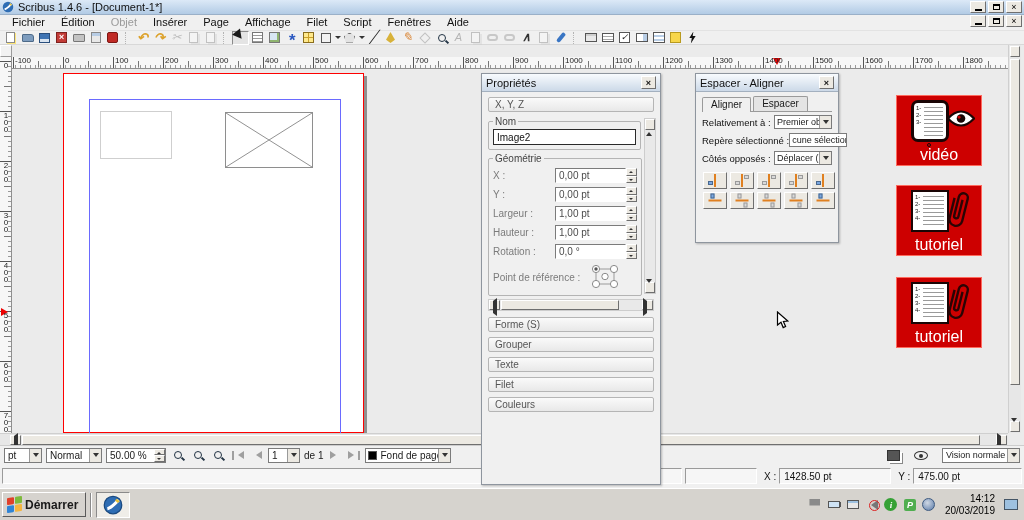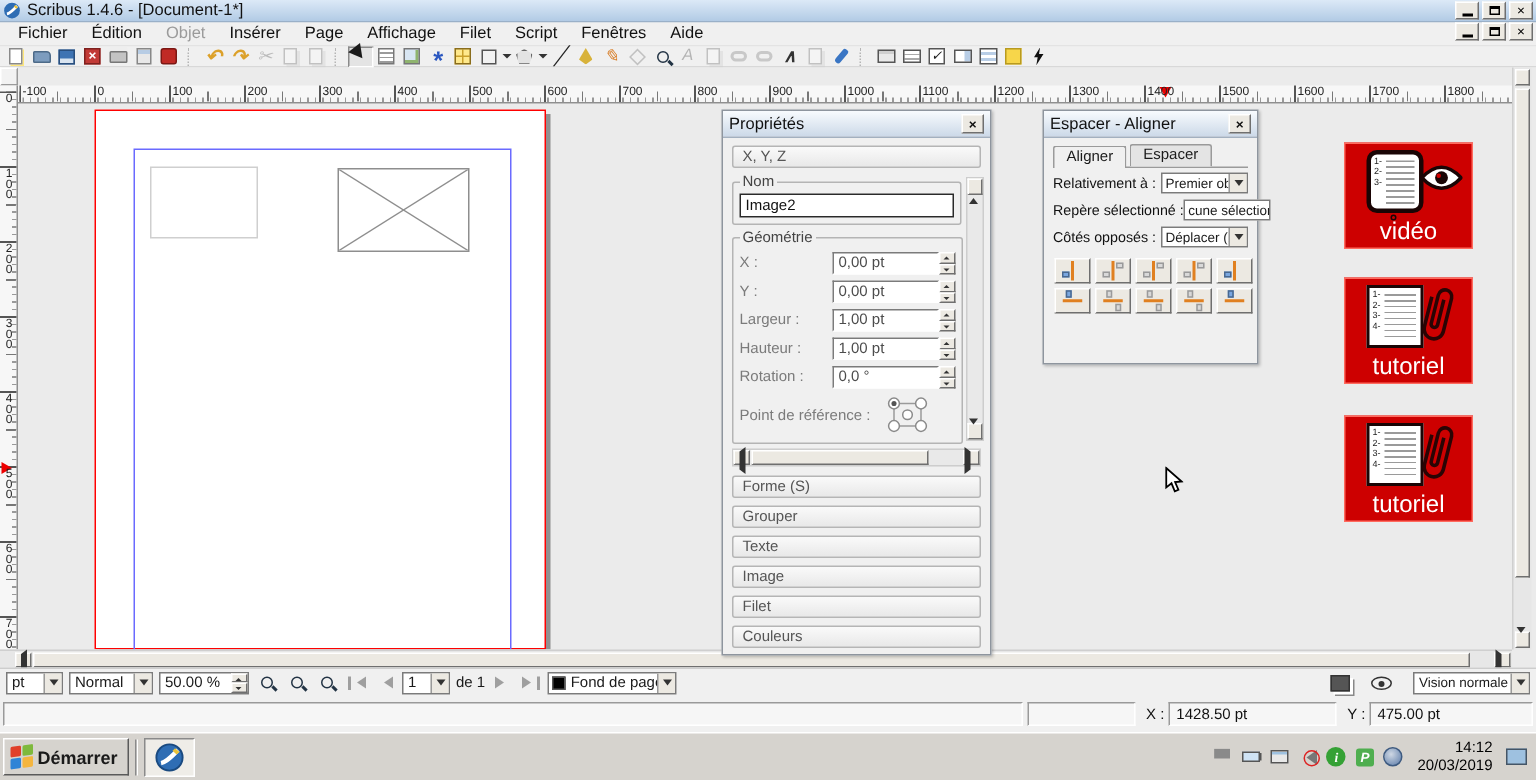--- a/index.html
+++ b/index.html
@@ -102,21 +102,21 @@
   .frame-a{position:absolute;left:36px;top:37px;width:72px;height:48px;border:1px solid #cfcfcf;background:#fff;}
   .frame-b{position:absolute;left:161px;top:38px;width:88px;height:56px;border:1px solid #8e8e8e;background:#fff;}
   .frame-b svg{display:block;width:100%;height:100%;}
 
   
   .panel{position:absolute;background:#f0f0f0;border:1px solid #8e959e;box-shadow:1px 1px 2px rgba(0,0,0,.25);}
   .p-title{height:18px;background:linear-gradient(180deg,#f8fbfe,#ccd9e8);border-bottom:1px solid #a3b0bf;
     display:flex;align-items:center;padding:0 4px;font-size:11px;color:#111;}
   .p-close{margin-left:auto;width:15px;height:13px;background:#ece9e2;border:1px solid;border-color:#fff #6f6f6f #6f6f6f #fff;
     font-size:9px;font-weight:bold;display:flex;align-items:center;justify-content:center;}
-  .props{left:481px;top:28px;width:180px;height:364px;}
+  .props{left:481px;top:28px;width:180px;height:412px;}
   .sec-btn{height:15px;border:1px solid #b5b5b5;border-radius:2px;background:linear-gradient(#fafafa,#e8e8e8);
     color:#555;font-size:10px;display:flex;align-items:center;padding:0 6px;margin:0 6px;}
   .xyz{margin-top:5px;}
   .pp-content{position:relative;margin:4px 6px 0 6px;height:180px;padding-right:13px;}
   fieldset{border:1px solid #b4b4b4;border-radius:2px;padding:2px 4px 4px 4px;margin-top:3px;}
   legend{font-size:10px;color:#444;padding:0 2px;}
   .txt-input{height:16px;background:#fff;border:1px solid #2a2a2a;font-size:10px;color:#111;
     display:flex;align-items:center;padding:0 3px;}
   .grow{display:flex;align-items:center;height:19px;}
   .glabel{width:60px;font-size:10px;color:#7b7b7b;}
@@ -541,21 +541,20 @@
       </div>
       <div class="phscroll">
         <span class="sb" style="left:0"><span class="tri-l"></span></span>
         <span class="thumb"></span>
         <span class="sb" style="right:0"><span class="tri-r"></span></span>
       </div>
       <div class="pp-sections">
           <div class="sec-btn">Forme (S)</div>
           <div class="sec-btn">Grouper</div>
           <div class="sec-btn">Texte</div>
-          <div class="sec-btn">Image</div>
           <div class="sec-btn">Filet</div>
           <div class="sec-btn">Couleurs</div>
         </div>
     </div>
 
     <div class="panel align" style="z-index:5">
       <div class="p-title">
         <span>Espacer - Aligner</span>
         <span class="p-close">×</span>
       </div>

